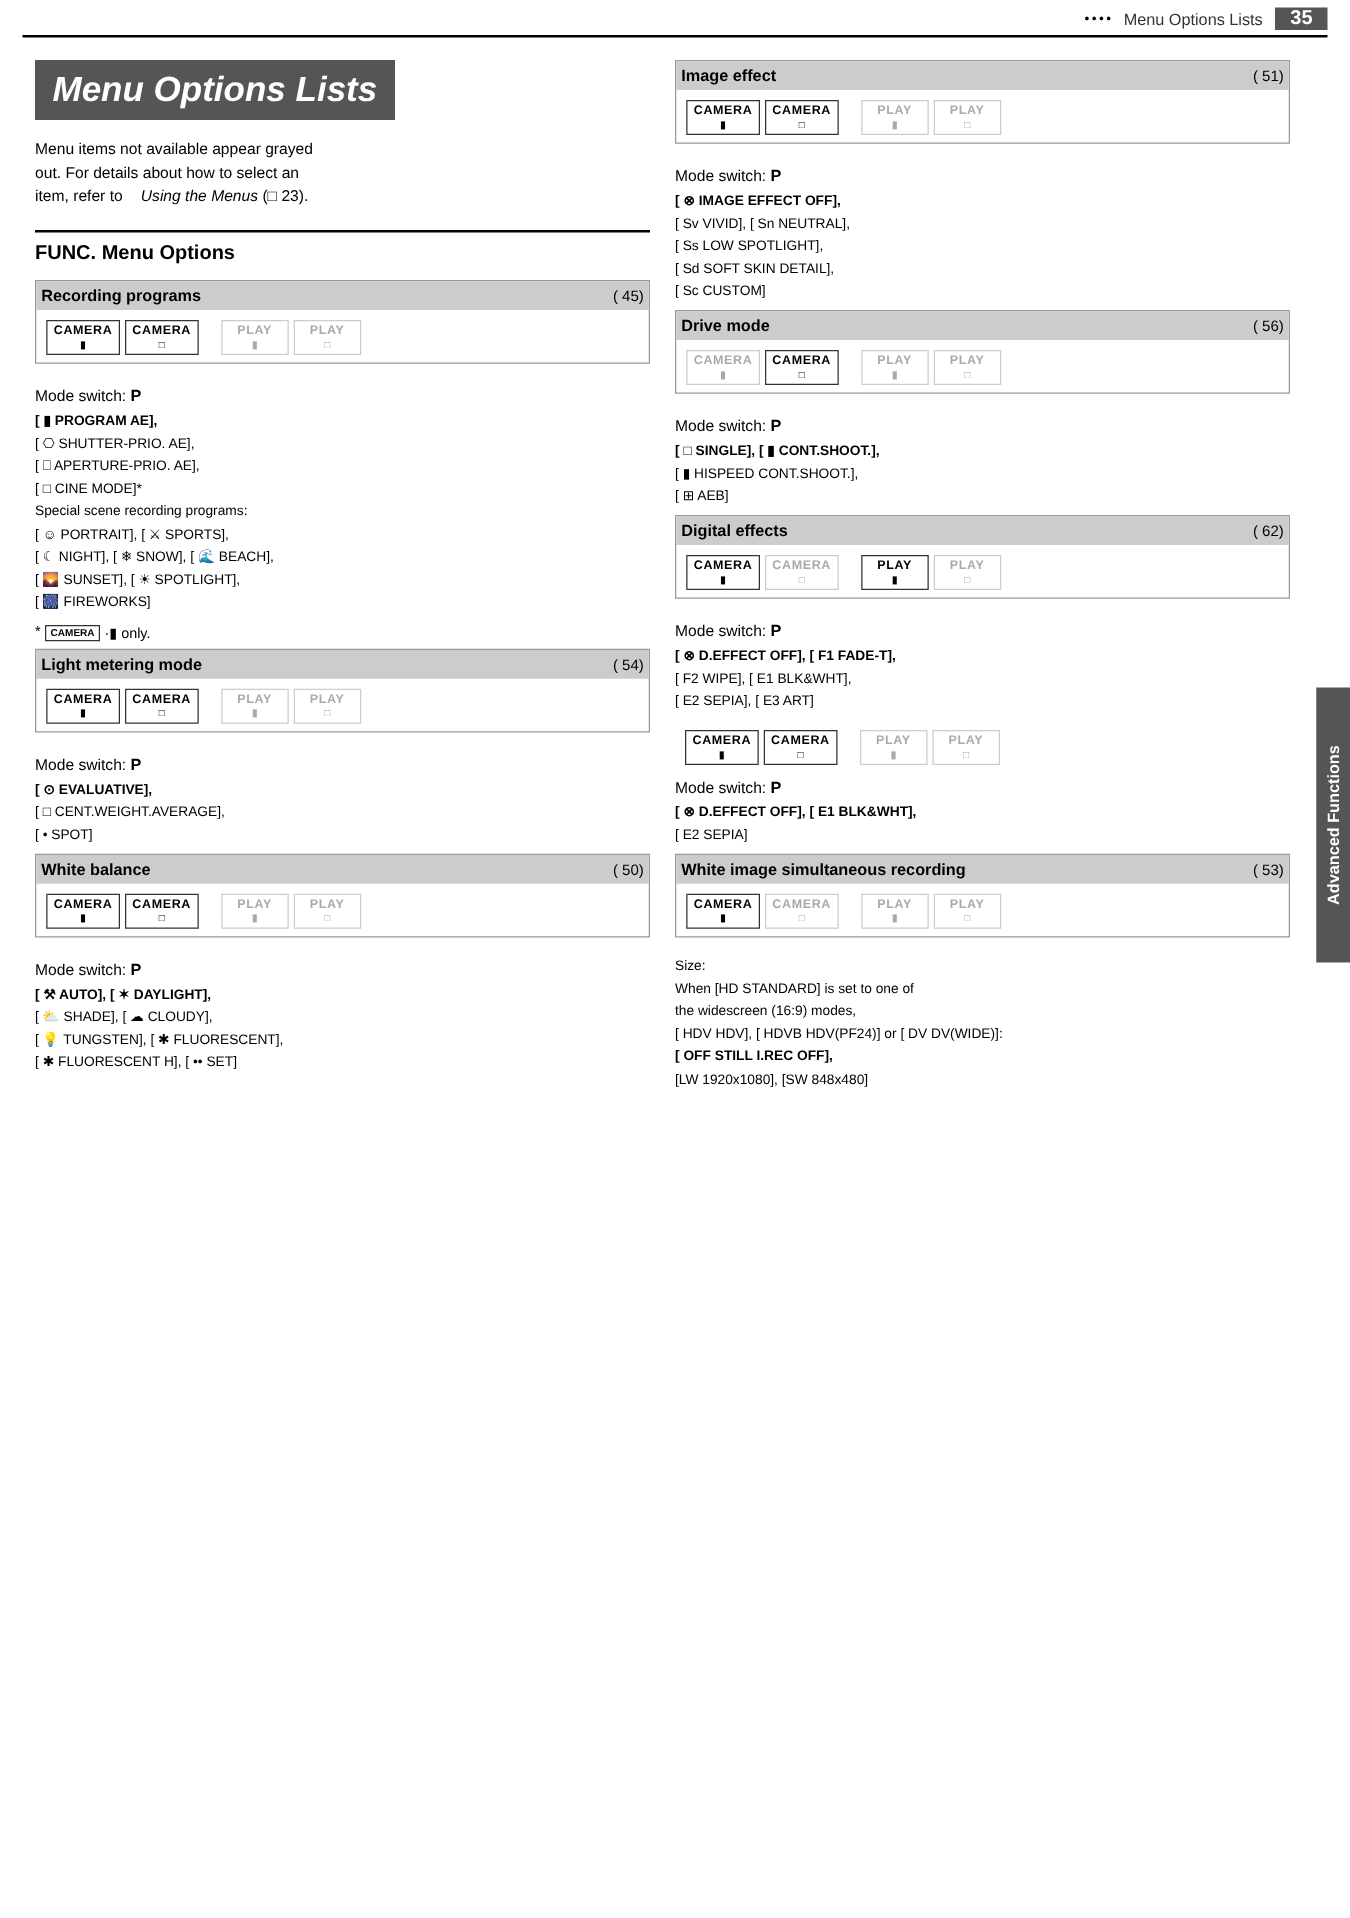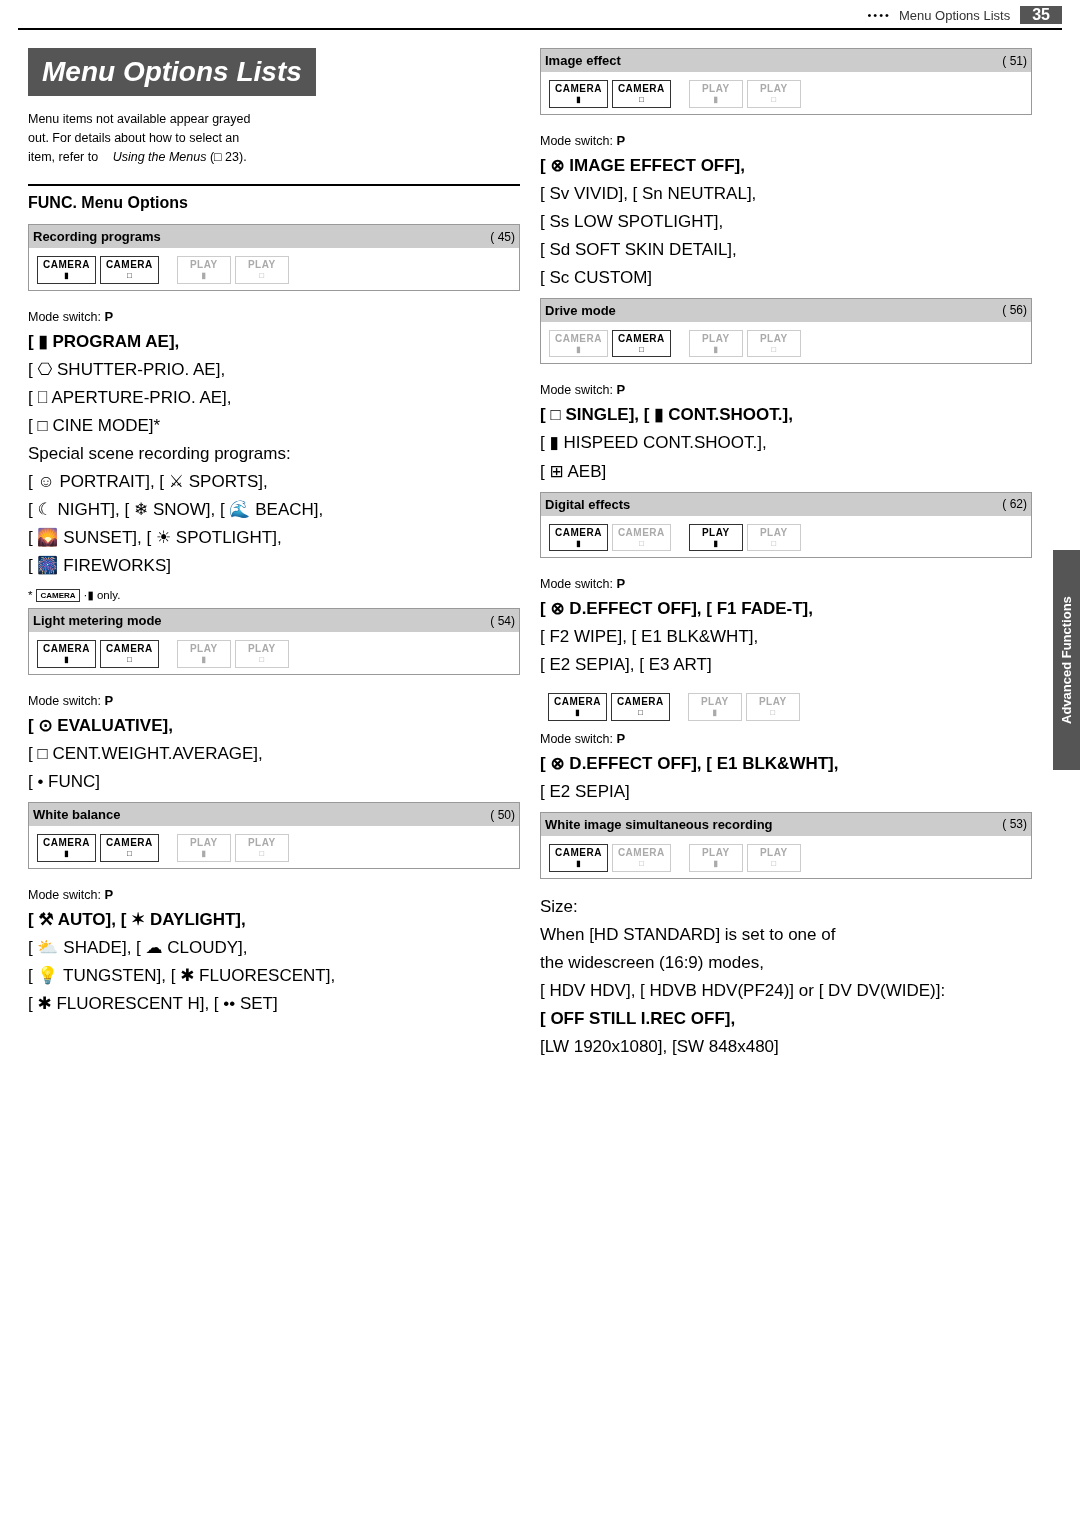--- a/index.html
+++ b/index.html
@@ -178,21 +178,21 @@
       padding: 4px 0 4px 0;
       margin-left: 0;
     }
     .mode-p {
       font-weight: bold;
       font-size: 13px;
     }
 
     
     .content-list {
-      font-size: 17px;
+      font-size: 11px;
       line-height: 1.65;
       padding: 0 0 6px 0;
     }
     .content-list .bold-bracket {
       font-weight: bold;
     }
     .content-list .item-line {
       display: block;
     }
 
@@ -311,21 +311,21 @@
           <span class="btn-icon">□</span>
         </div>
       </div>
     </div>
 
     <div class="mode-switch">Mode switch: <span class="mode-p">P</span></div>
 
     <div class="content-list">
       <span class="item-line bold-bracket"><strong>[ ⊙ EVALUATIVE],</strong></span>
       <span class="item-line">[ □ CENT.WEIGHT.AVERAGE],</span>
-      <span class="item-line">[ • FUNC]</span>
+      <span class="item-line">[ • SPOT]</span>
     </div>
 
     
     <div class="section-box">
       <div class="section-box-header">
         <span>White balance</span>
         <span class="section-ref">(  50)</span>
       </div>
       <div class="camera-buttons-row">
         <div class="cam-btn active">

